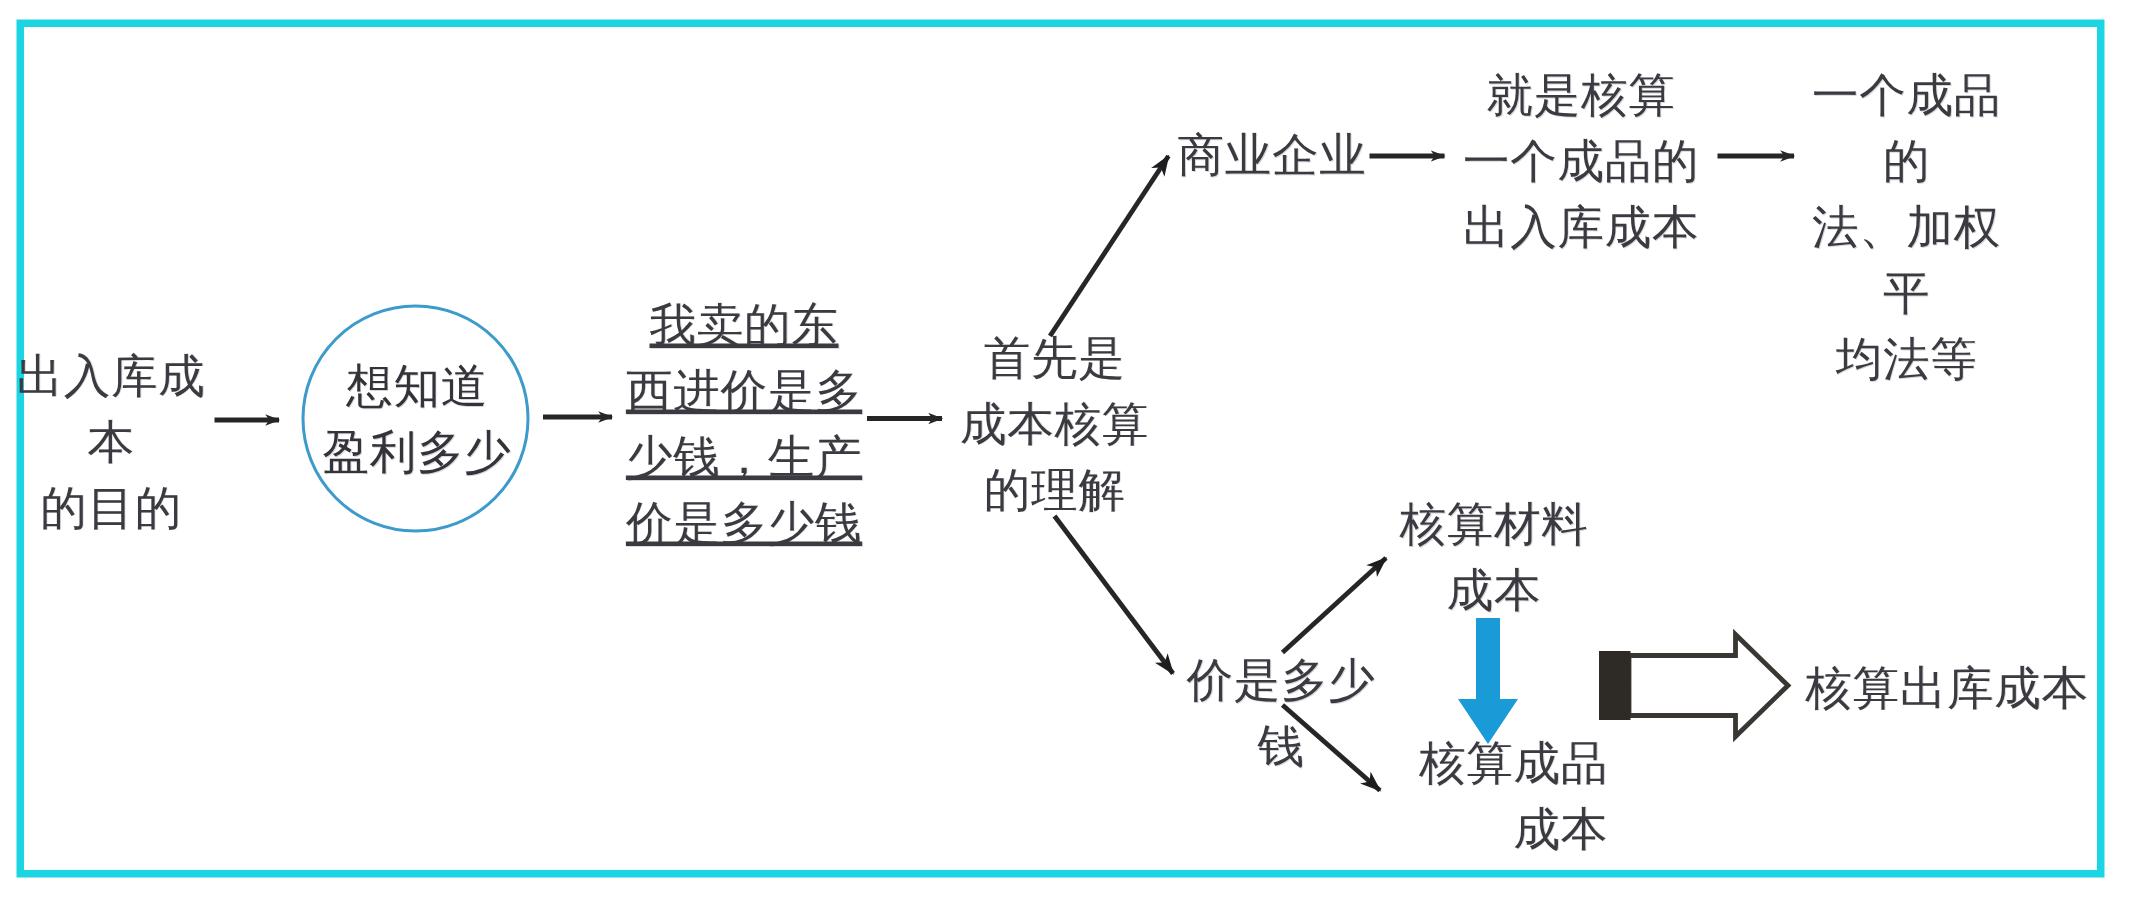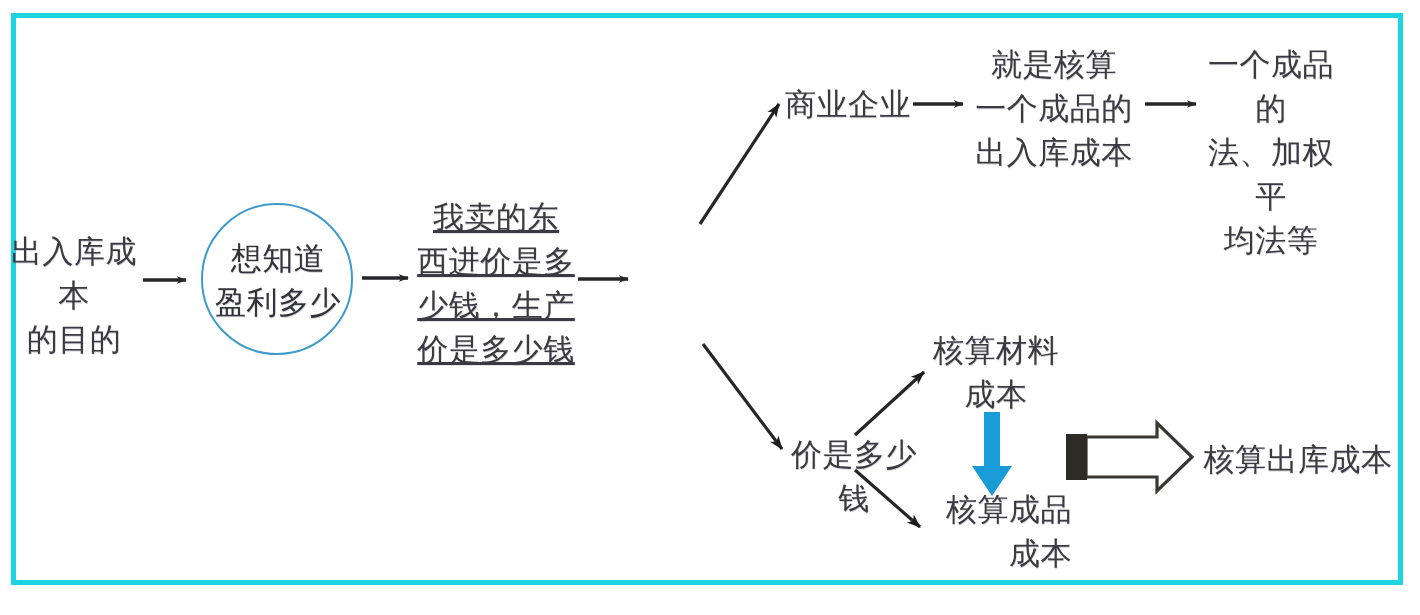--- a/index.html
+++ b/index.html
@@ -125,20 +125,23 @@
 的目的</div>
 
   <div class="node circle-node" style="left:205px; top:236px; width:146px;">想知道
 盈利多少</div>
 
   <div class="node" style="left:410px; top:195px; width:172px;text-decoration:underline;">我卖的东
 西进价是多
 少钱，生产
 价是多少钱</div>
 
+  <div class="node" style="left:622px; top:217px; width:162px;">首先是
+成本核算
+的理解</div>
 
   <div class="node" style="left:778px; top:82px; width:140px;">商业企业</div>
 
   <div class="node" style="left:956px; top:42px; width:196px;">就是核算
 一个成品的
 出入库成本</div>
 
   <div class="node" style="left:1196px; top:42px; width:150px;">一个成品的
 法、加权平
 均法等</div>

